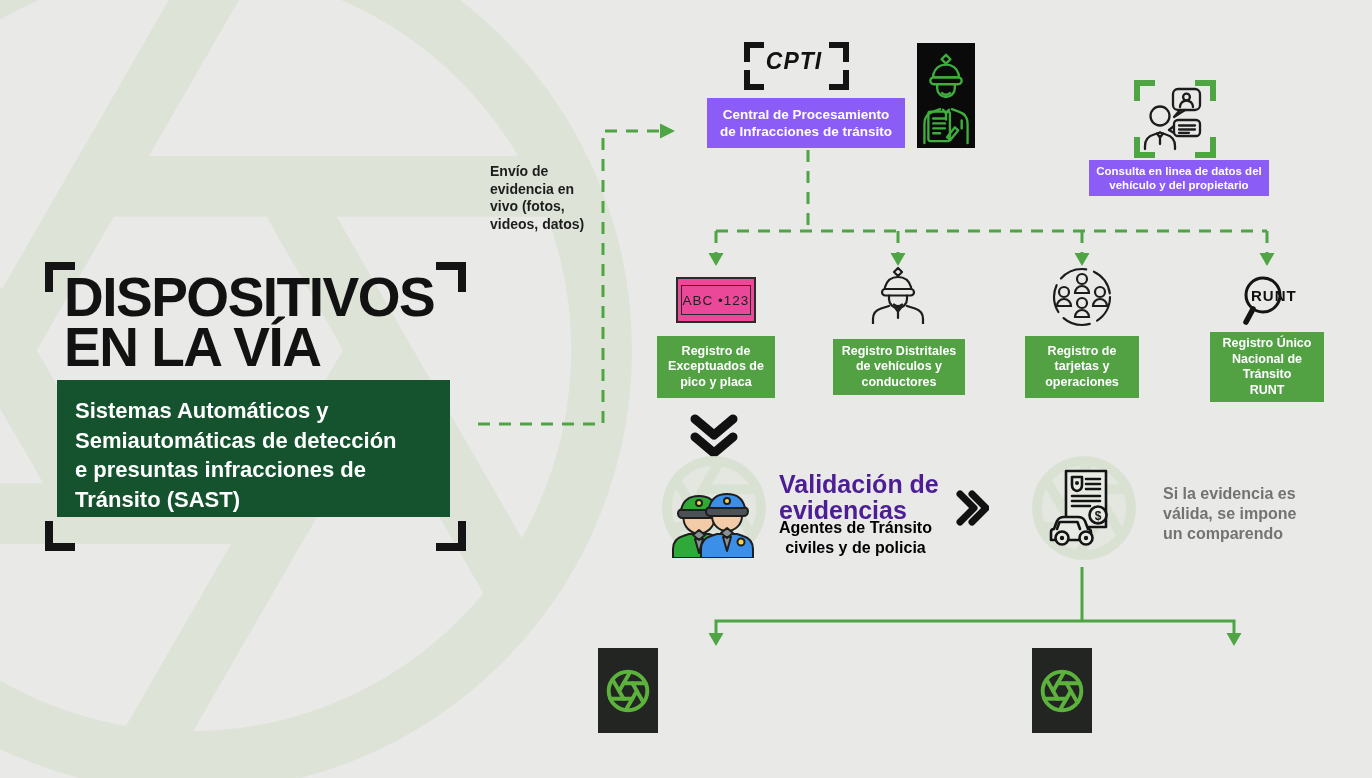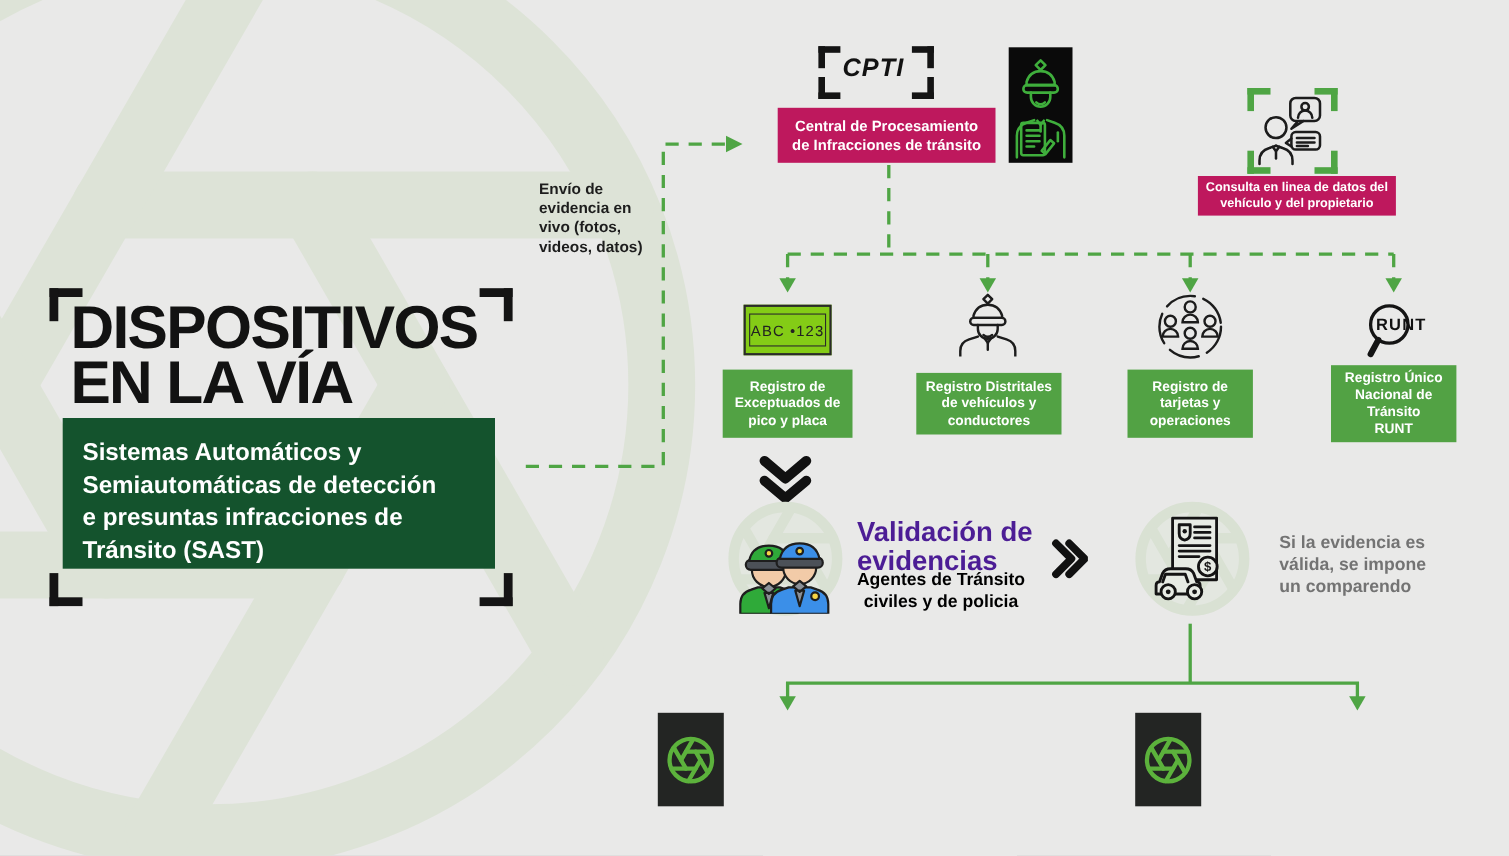--- a/index.html
+++ b/index.html
@@ -18,29 +18,29 @@
   .bk.bl{border-bottom:var(--t) solid var(--c);border-left:var(--t) solid var(--c);}
   .bk.brc{border-bottom:var(--t) solid var(--c);border-right:var(--t) solid var(--c);}
   
   .page-title{left:64px;top:272px;width:410px;font-size:55px;line-height:50px;font-weight:bold;
               letter-spacing:-1.5px;color:#121212;}
   .sast-box{left:57px;top:380px;width:393px;height:137px;background:#14532d;color:#fff;
             font-size:22px;line-height:29.5px;font-weight:bold;padding:16px 10px 0 18px;box-sizing:border-box;}
   .evidence-note{left:490px;top:163px;width:110px;font-size:14px;line-height:17.5px;font-weight:bold;color:#1d1d1d;}
   
   .cpti-acronym{left:745px;top:48px;width:98px;text-align:center;font-size:23px;font-weight:bold;letter-spacing:1px;font-style:italic;}
-  .blackbox{background:#be185d;color:#fff;font-weight:bold;display:flex;align-items:center;justify-content:center;
+  .blackbox{background:#8b5cf6;color:#fff;font-weight:bold;display:flex;align-items:center;justify-content:center;
             text-align:center;box-sizing:border-box;}
   .cpti-label{left:707px;top:98px;width:198px;height:50px;font-size:13.5px;line-height:17px;}
   .officer-box{left:917px;top:43px;width:58px;height:105px;background:#0a0a0a;display:flex;align-items:center;justify-content:center;}
   .consulta-label{left:1089px;top:160px;width:180px;height:36px;font-size:11.5px;line-height:14.5px;}
   
   .greenbox{background:#52a244;color:#fff;font-size:12.5px;line-height:15.5px;font-weight:bold;
             display:flex;align-items:center;justify-content:center;text-align:center;box-sizing:border-box;}
-  .plate{left:676px;top:277px;width:80px;height:46px;border:2.5px solid #2a2a2a;background:#84cc16;box-sizing:border-box;}
+  .plate{left:676px;top:277px;width:80px;height:46px;border:2.5px solid #2a2a2a;background:#ec4899;box-sizing:border-box;}
   .plate-inner{position:absolute;left:3px;right:3px;top:6px;bottom:6px;border:1.8px solid #2a2a2a;
                display:flex;align-items:center;justify-content:center;font-size:13.5px;letter-spacing:1px;color:#222;}
   .runt-wrap{left:1235px;top:268px;width:74px;height:62px;}
   .runt-text{position:absolute;left:16px;top:19px;font-size:15px;font-weight:bold;letter-spacing:1px;color:#111;}
   
   .val-title{left:779px;top:471px;font-size:25px;line-height:26px;font-weight:bold;color:#4c1d95;}
   .val-sub{left:779px;top:518px;font-size:16px;line-height:20px;font-weight:bold;color:#000000;text-align:center;}
   .comparendo{left:1163px;top:484px;font-size:16px;line-height:20px;font-weight:bold;color:#737373;}
   
   .sys-icon-box{width:60px;height:85px;background:#232523;display:flex;align-items:center;justify-content:center;}

